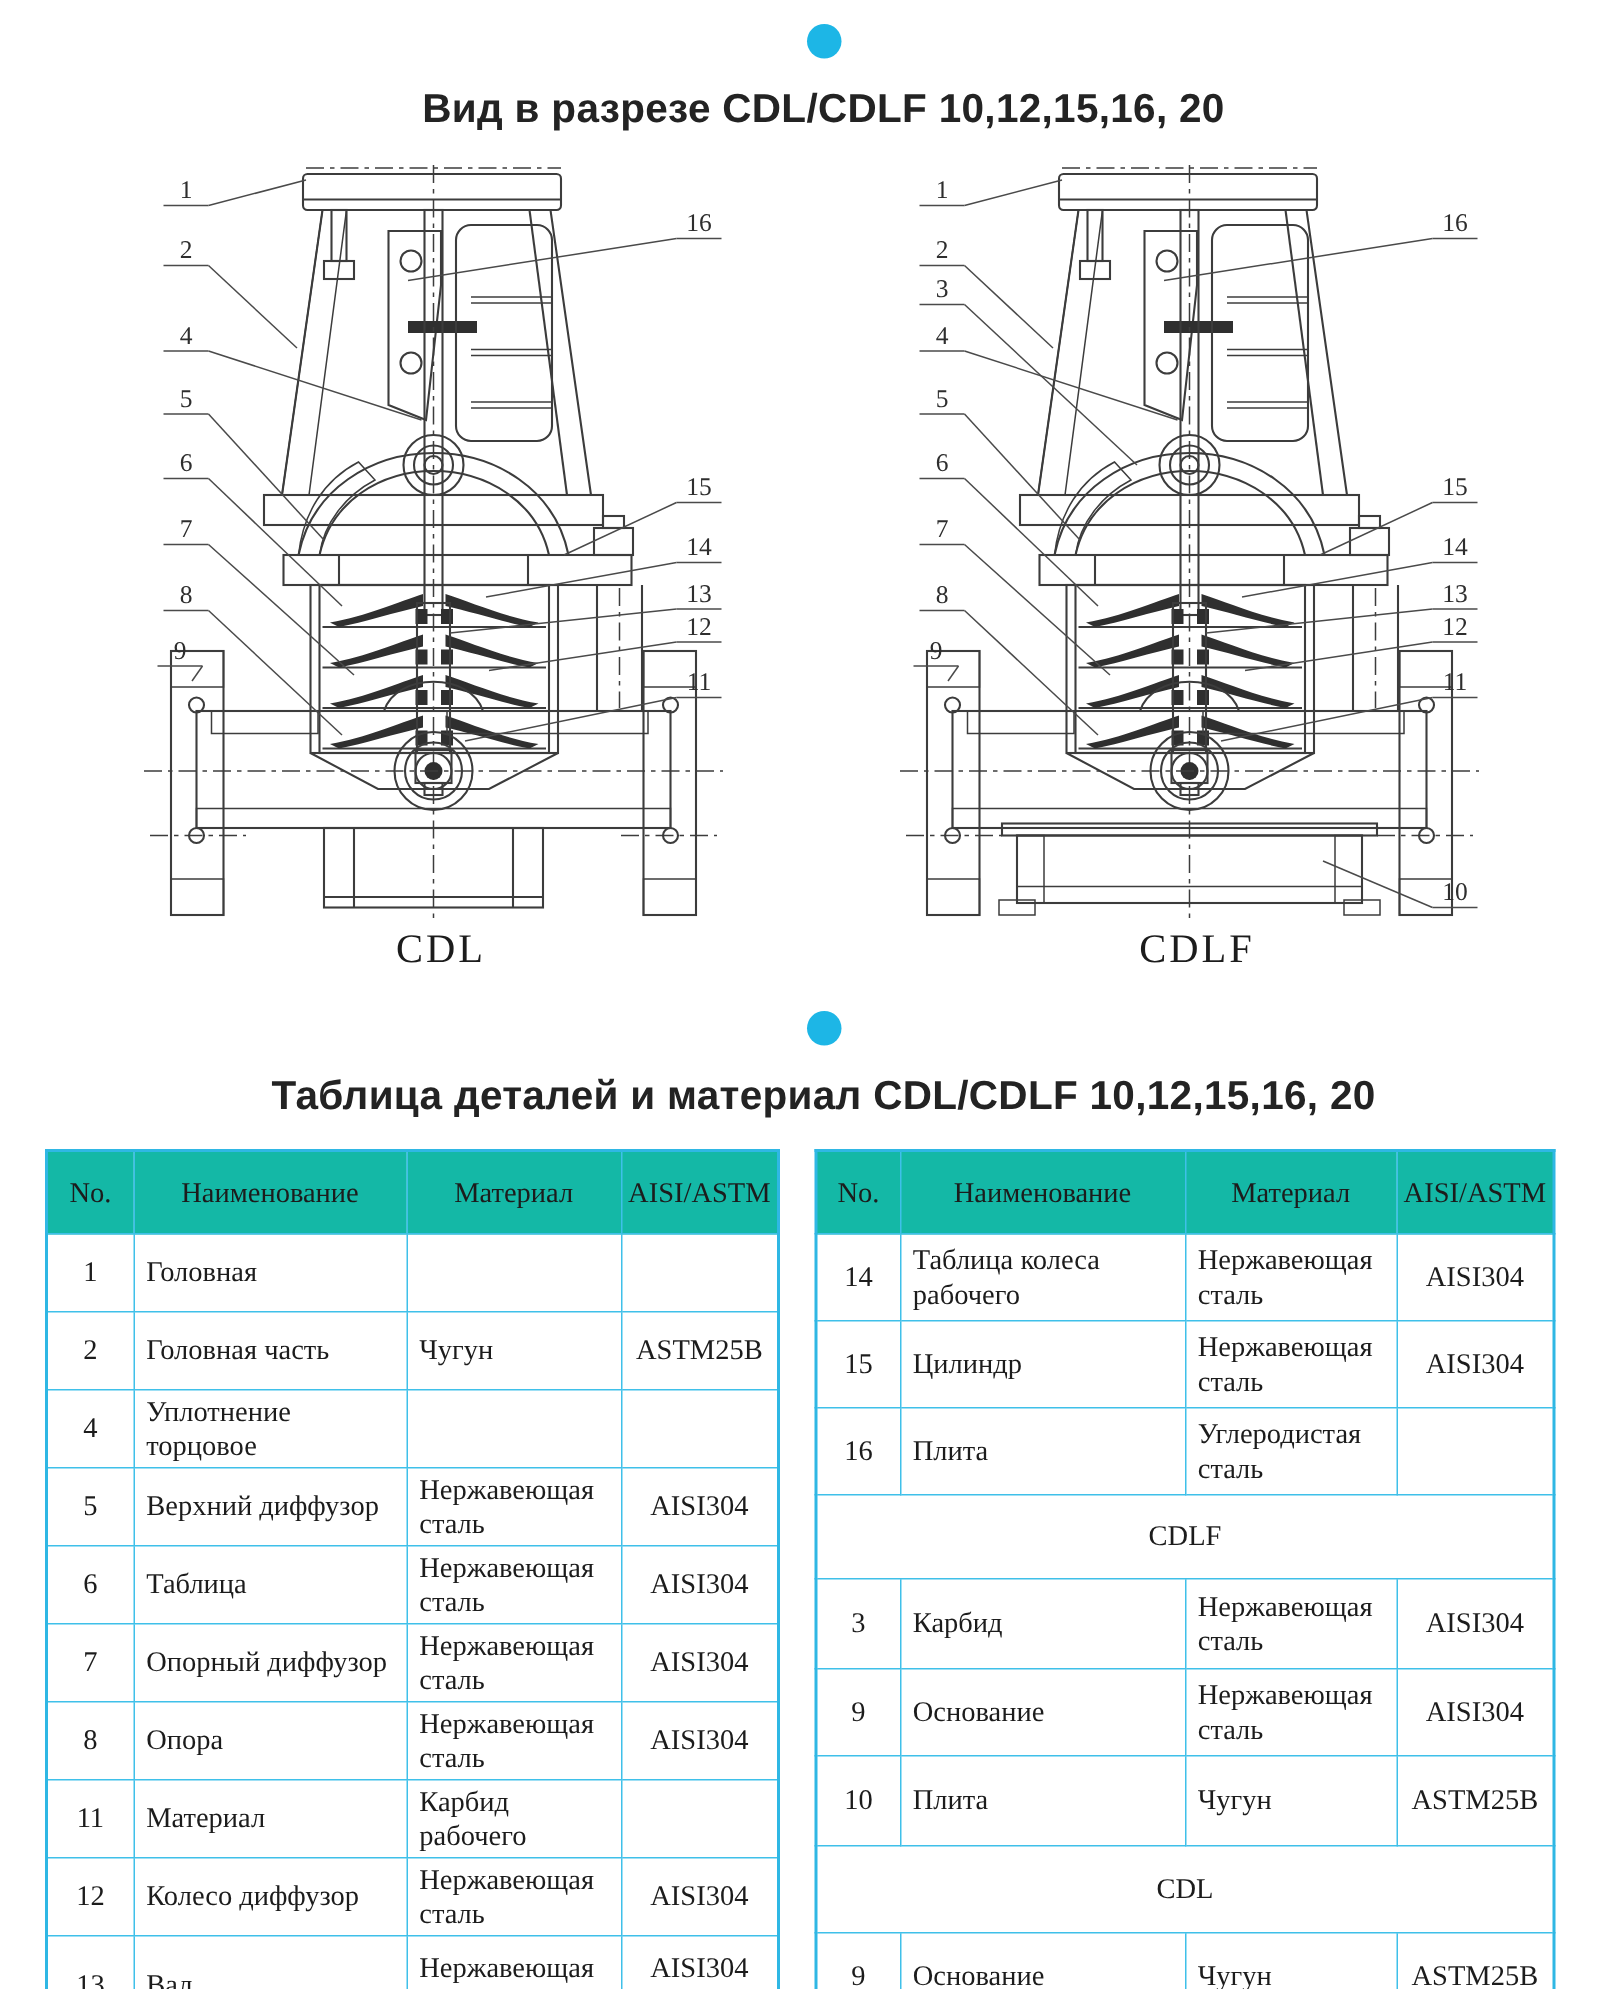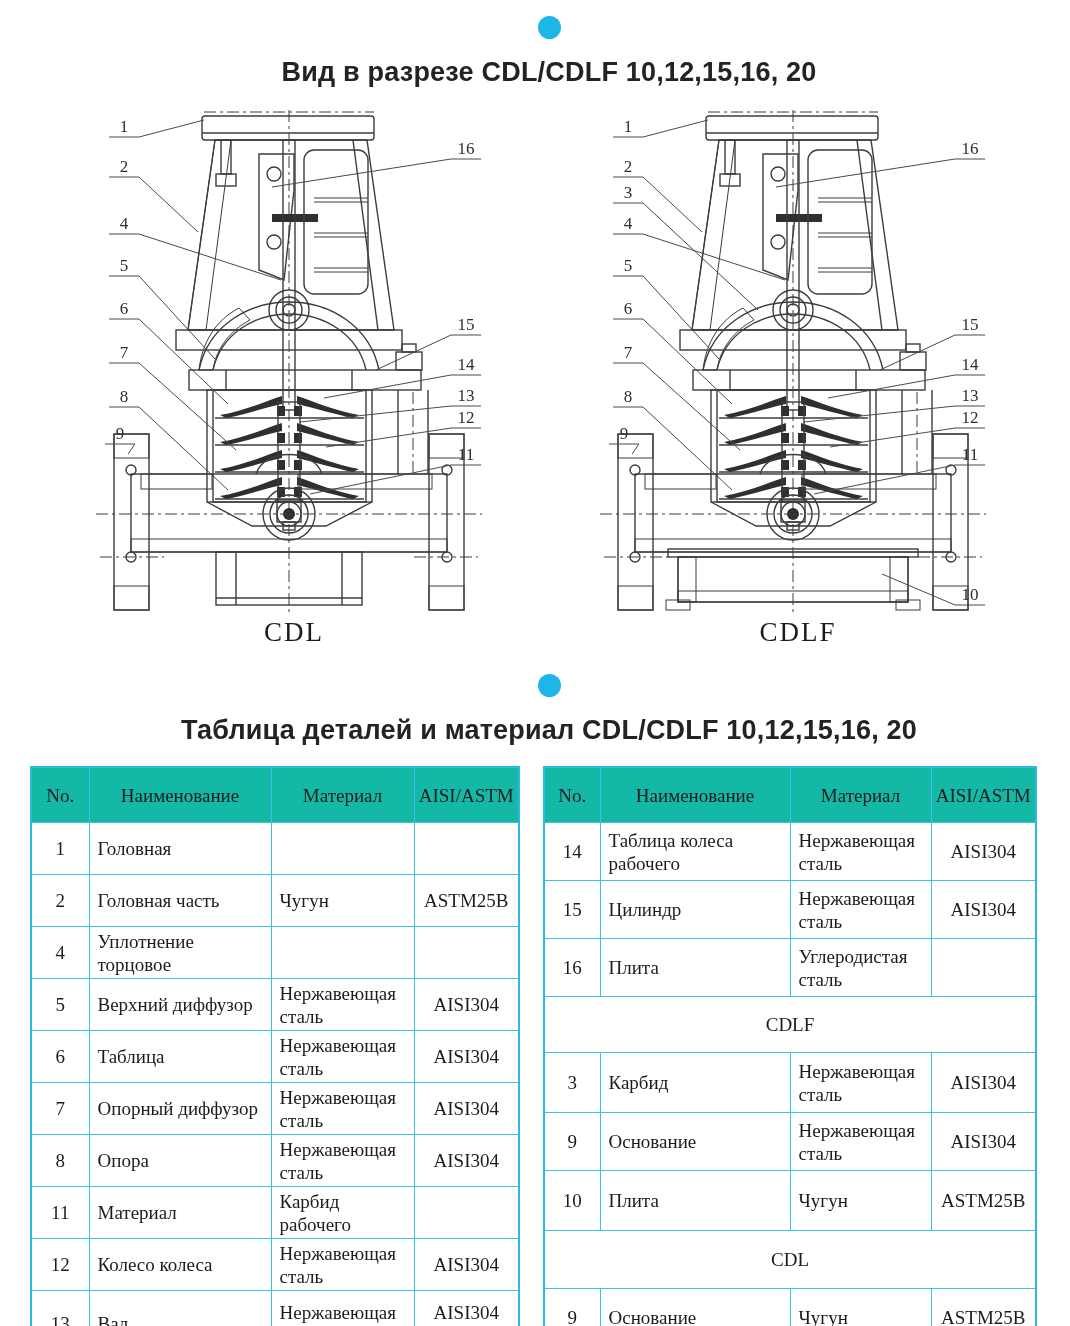--- a/index.html
+++ b/index.html
@@ -453,21 +453,21 @@
           <td class="c-aisi">AISI304</td>
         </tr>
         <tr style="height: 52px;">
           <td class="c-num">11</td>
           <td class="c-txt">Материал</td>
           <td class="c-txt">Карбид рабочего</td>
           <td class="c-aisi"></td>
         </tr>
         <tr style="height: 52px;">
           <td class="c-num">12</td>
-          <td class="c-txt">Колесо колеса</td>
+          <td class="c-txt">Колесо диффузор</td>
           <td class="c-txt">Нержавеющая сталь</td>
           <td class="c-aisi">AISI304</td>
         </tr>
         <tr style="height: 68px;">
           <td class="c-num">13</td>
           <td class="c-txt">Вал</td>
           <td class="c-txt">Нержавеющая сталь</td>
           <td class="c-aisi">AISI304
 AISI316L</td>
         </tr>

